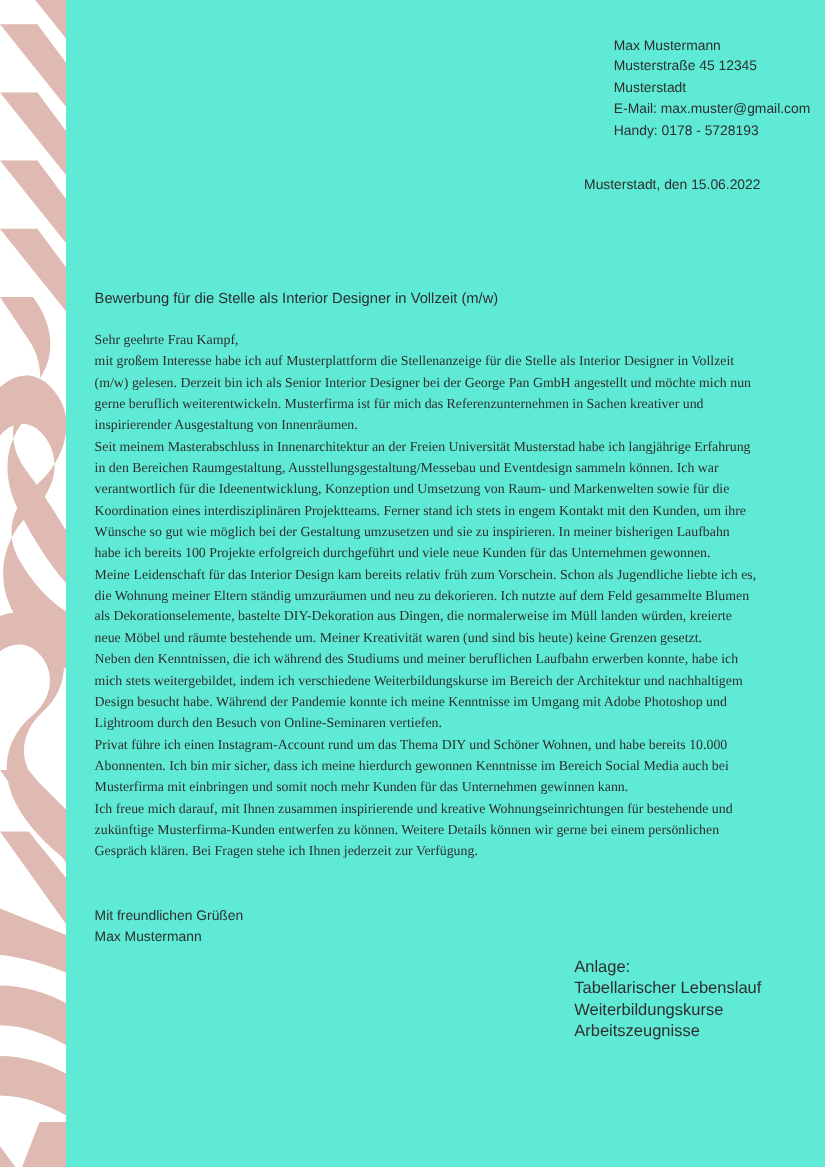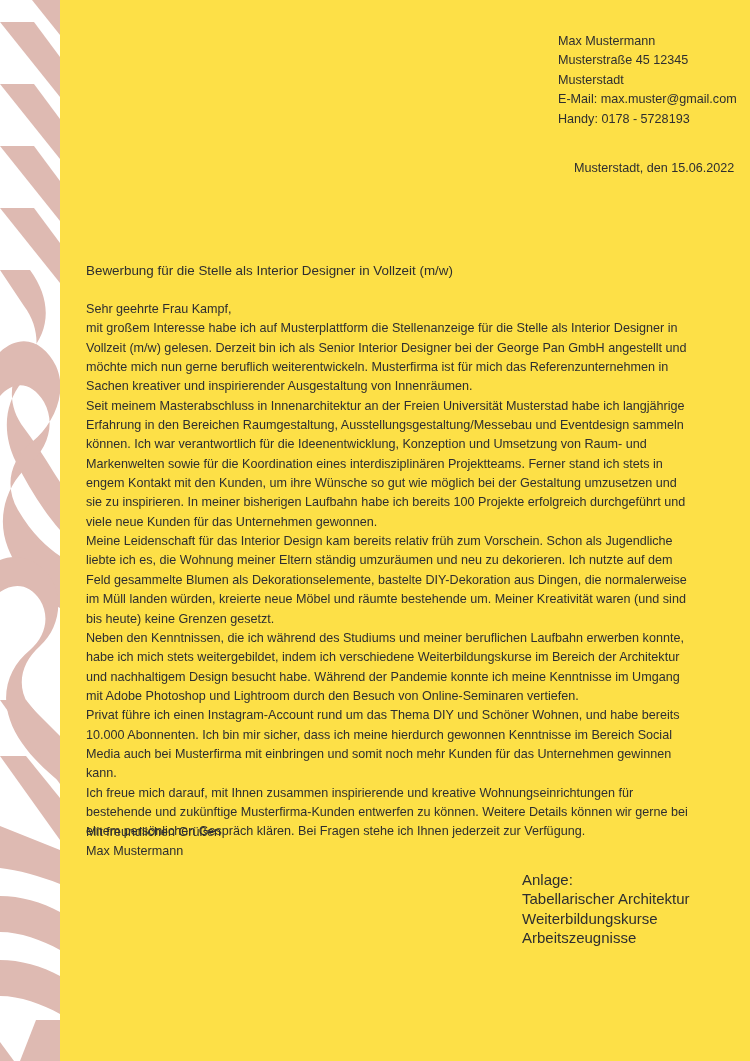--- a/index.html
+++ b/index.html
@@ -29,21 +29,21 @@
   }
   #deco-strip svg { display: block; }
 
   
   #page-sheet {
     position: absolute;
     left: 60px;
     top: 0;
     width: 690px;
     height: 1061px;
-    background: #fde047;
+    background: #5eead4;
   }
 
   
   .sender-block {
     position: absolute;
     left: 498px;
     top: 32px;
     width: 200px;
     font-size: 12.6px;
     line-height: 19.4px;
@@ -55,21 +55,21 @@
   .recipient-block {
     position: absolute;
     left: 26px;
     top: 159px;
     font-size: 12.6px;
     line-height: 19.4px;
     white-space: nowrap;
   }
   .date-block {
     position: absolute;
-    left: 514px;
+    left: 471px;
     top: 159px;
     font-size: 12.6px;
     line-height: 19.4px;
     white-space: nowrap;
   }
 
   
   .subject-line {
     position: absolute;
     left: 26px;
@@ -81,20 +81,21 @@
 
   
   .letter-body {
     position: absolute;
     left: 26px;
     top: 300px;
     width: 604px;
     font-size: 12.6px;
     line-height: 19.35px;
     text-align: left;
+    font-family: Liberation Serif, serif;
   }
   .letter-body p { margin: 0; }
   .salutation { margin: 0; }
 
   
   .closing-block {
     position: absolute;
     left: 26px;
     top: 823px;
     font-size: 12.6px;
@@ -176,18 +177,18 @@
     <p>Ich freue mich darauf, mit Ihnen zusammen inspirierende und kreative Wohnungseinrichtungen für bestehende und zukünftige Musterfirma-Kunden entwerfen zu können. Weitere Details können wir gerne bei einem persönlichen Gespräch klären. Bei Fragen stehe ich Ihnen jederzeit zur Verfügung.</p>
   </div>
 
   <div class="closing-block">
     <div>Mit freundlichen Grüßen</div>
     <div>Max Mustermann</div>
   </div>
 
   <div class="attachments-block">
     <div class="att-item">Anlage:</div>
-    <div class="att-item">Tabellarischer Architektur</div>
+    <div class="att-item">Tabellarischer Lebenslauf</div>
     <div class="att-item">Weiterbildungskurse</div>
     <div class="att-item">Arbeitszeugnisse</div>
   </div>
 
 </div>
 
 </body></html>

